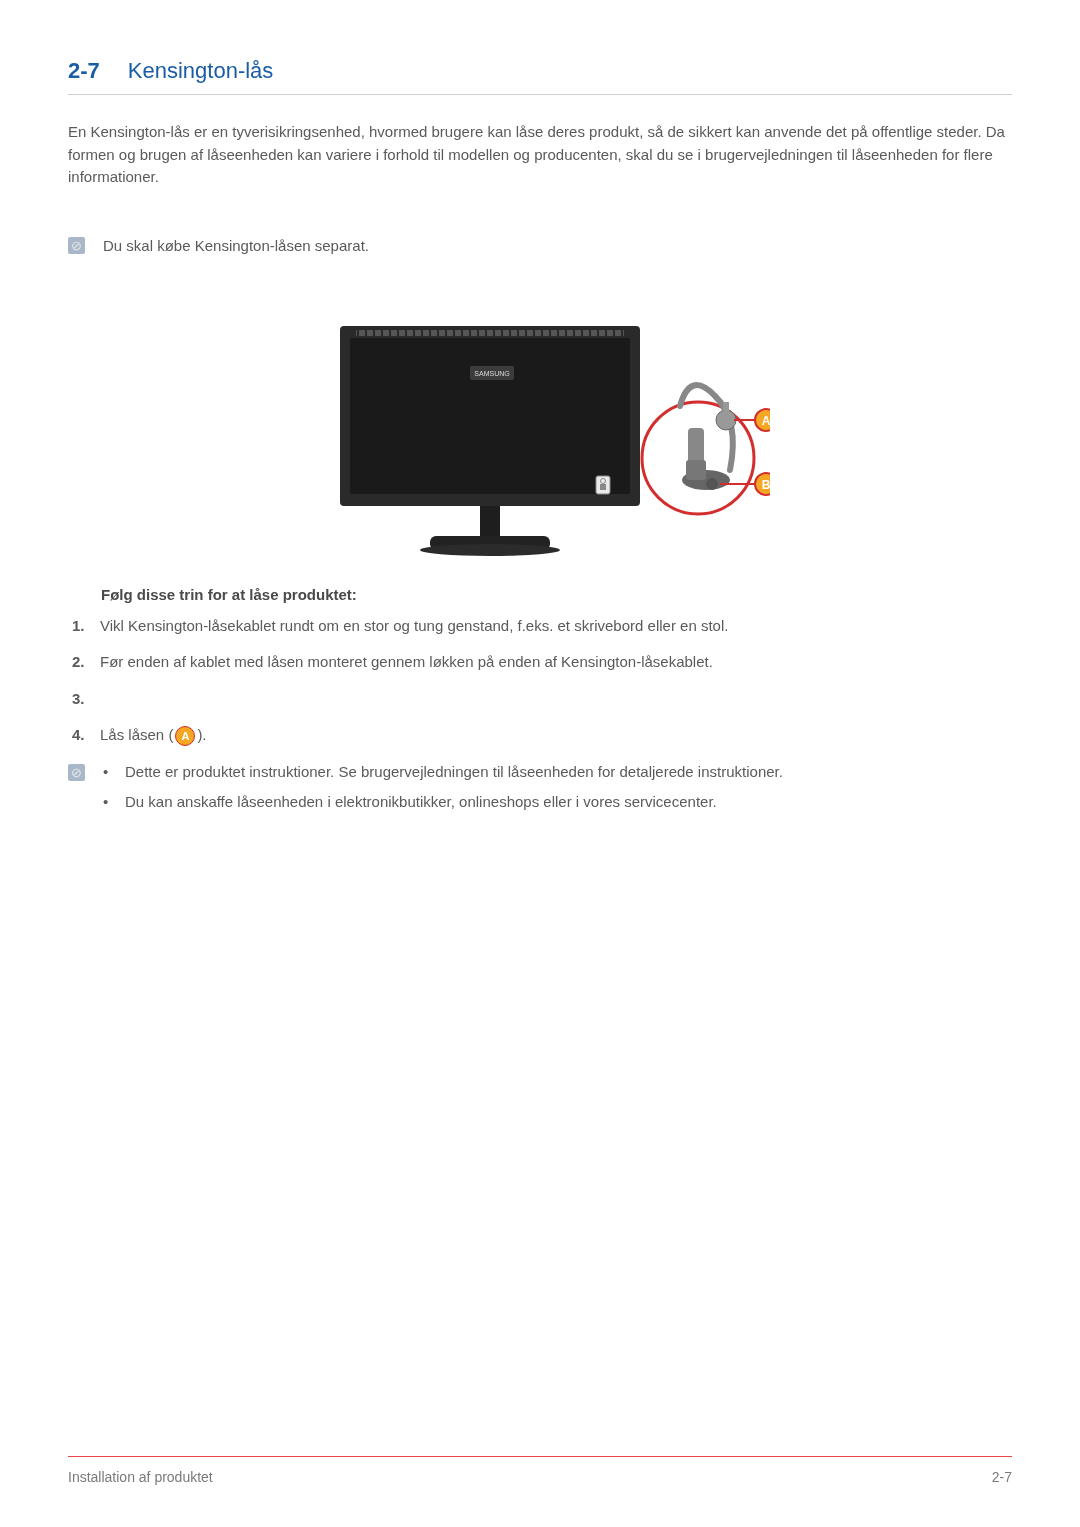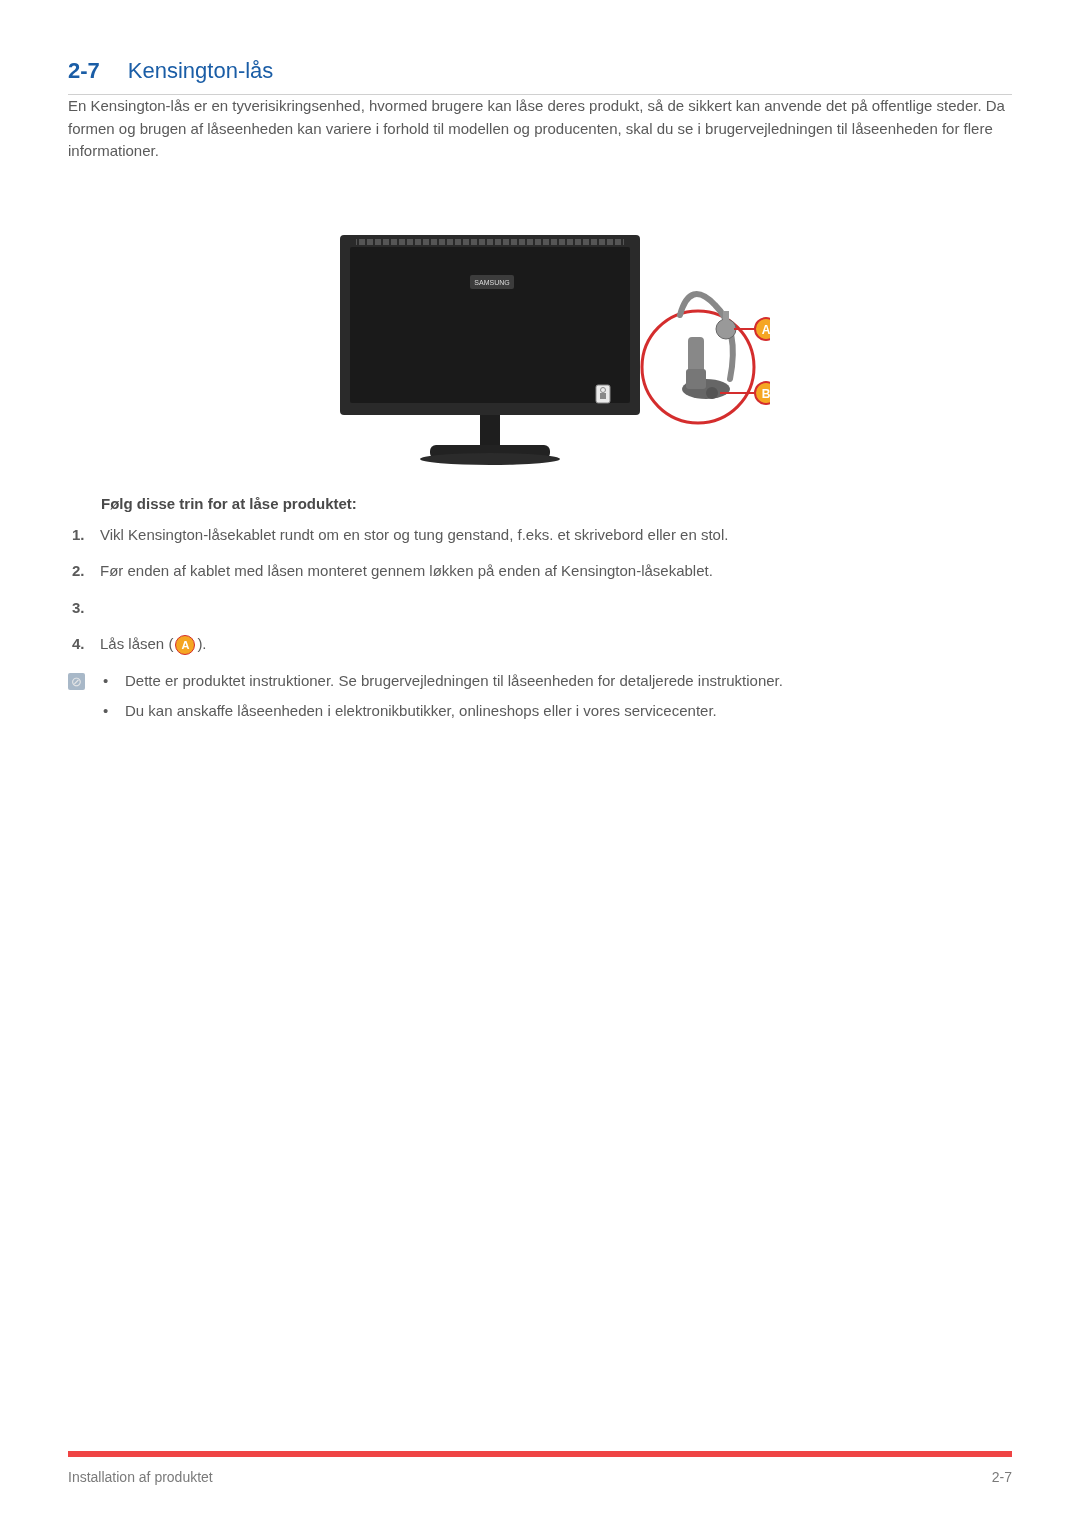--- a/index.html
+++ b/index.html
@@ -29,20 +29,21 @@
       color: #1a5da6;
       font-size: 22px;
       font-weight: bold;
     }
     .section-title {
       color: #1a5da6;
       font-size: 22px;
       font-weight: normal;
     }
     .intro {
+      margin-top: 26px;
       font-size: 15px;
       line-height: 1.5;
       color: #5a5a5a;
     }
     .note-row {
       margin-top: 48px;
       display: flex;
       align-items: center;
       gap: 18px;
     }
@@ -136,39 +137,43 @@
       line-height: 1.5;
     }
     .bullet-dot {
       min-width: 10px;
     }
     .footer {
       position: absolute;
       bottom: 42px;
       left: 68px;
       right: 68px;
-      border-top: 6px solid #ef4444;
+      border-top: 1px solid #ef4444;
       padding-top: 12px;
       display: flex;
       justify-content: space-between;
       font-size: 14px;
       color: #7a7a7a;
     }
   </style>
 </head>
 <body>
 
 <div class="page">
   <div class="heading-row">
     <span class="section-num">2-7</span>
     <span class="section-title">Kensington-lås</span>
   </div>
 
   <p class="intro">En Kensington-lås er en tyverisikringsenhed, hvormed brugere kan låse deres produkt, så de sikkert kan anvende det på offentlige steder. Da formen og brugen af låseenheden kan variere i forhold til modellen og producenten, skal du se i brugervejledningen til låseenheden for flere informationer.</p>
 
+  <div class="note-row">
+    <span class="note-icon"></span>
+    <span class="note-text">Du skal købe Kensington-låsen separat.</span>
+  </div>
 
   <div class="figure">
     <svg class="fig-svg" viewBox="0 0 460 246">
 
       <rect x="30" y="16" width="300" height="180" rx="4" fill="#2a2a2a"></rect>
       <rect x="40" y="28" width="280" height="156" rx="2" fill="#1a1a1a"></rect>
 
       <g fill="#555">
         <rect x="46" y="20" width="268" height="6"></rect>
       </g>

